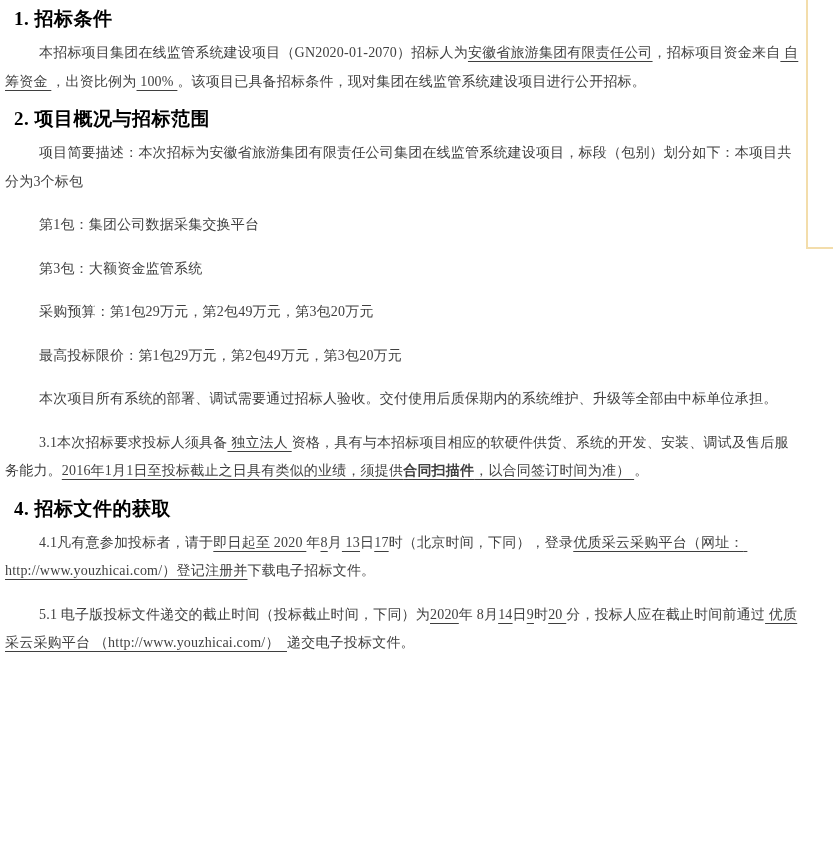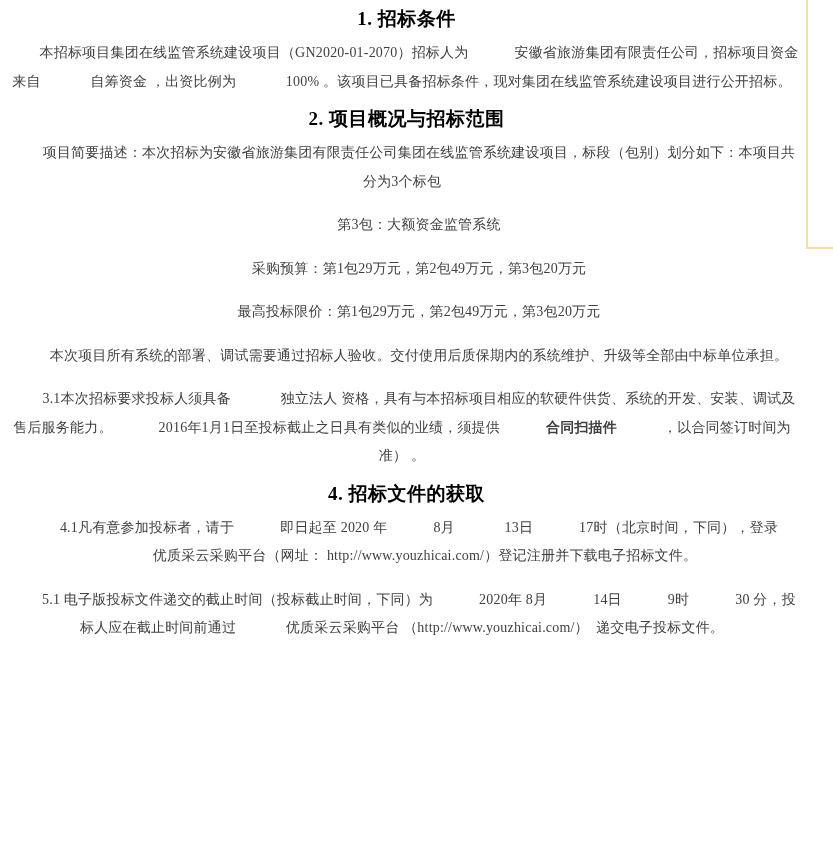--- a/index.html
+++ b/index.html
@@ -11,44 +11,43 @@
     height: 862px;
     overflow: hidden;
     background: #ffffff;
     font-family: "Liberation Serif", "DejaVu Serif", serif;
   }
   .doc {
     position: relative;
     padding-top: 6px;
     width: 100%;
     height: 100%;
-    text-align: center;
   }
   .sec-heading {
     font-size: 19px;
     line-height: 25px;
     font-weight: 700;
     color: #000000;
     margin: -5px 34px 8px 14px;
     letter-spacing: 0.5px;
   }
   .sec-heading:first-child { margin-top: 0; }
   .para {
     font-size: 14px;
     line-height: 28.5px;
     color: #3f3f3f;
     margin: 0 34px 15px 5px;
     text-indent: 34px;
     letter-spacing: 0.2px;
   }
   .para span { white-space: pre-wrap; }
   .para .u {
+    text-decoration: underline;
     text-underline-offset: 4px;
     text-decoration-thickness: 1px;
-    padding-left: 46px;
   }
   .para .b { font-weight: 700; }
   .comment-box {
     position: absolute;
     top: 0;
     left: 806px;
     width: 27px;
     height: 249px;
     border-left: 2px solid #f3ddab;
     border-bottom: 2px solid #f3ddab;
@@ -56,24 +55,25 @@
   }
 </style>
 </head>
 <body>
 
 <div class="doc">
     <div class="sec-heading">1. 招标条件</div>
     <p class="para"><span class="">本招标项目集团在线监管系统建设项目（GN2020-01-2070）招标人为</span><span class="u">安徽省旅游集团有限责任公司</span><span class="">，招标项目资金来自</span><span class="u"> 自筹资金 </span><span class="">，出资比例为</span><span class="u"> 100% </span><span class="">。该项目已具备招标条件，现对集团在线监管系统建设项目进行公开招标。</span></p>
     <div class="sec-heading">2. 项目概况与招标范围</div>
     <p class="para"><span class="">项目简要描述：本次招标为安徽省旅游集团有限责任公司集团在线监管系统建设项目，标段（包别）划分如下：本项目共分为3个标包</span></p>
+    <p class="para"><span class="">第1包：集团公司数据采集交换平台</span></p>
     <p class="para"><span class="">第3包：大额资金监管系统</span></p>
     <p class="para"><span class="">采购预算：第1包29万元，第2包49万元，第3包20万元</span></p>
     <p class="para"><span class="">最高投标限价：第1包29万元，第2包49万元，第3包20万元</span></p>
     <p class="para"><span class="">本次项目所有系统的部署、调试需要通过招标人验收。交付使用后质保期内的系统维护、升级等全部由中标单位承担。</span></p>
     <p class="para"><span class="">3.1本次招标要求投标人须具备</span><span class="u"> 独立法人 </span><span class="">资格，具有与本招标项目相应的软硬件供货、系统的开发、安装、调试及售后服务能力。</span><span class="u">2016年1月1日至投标截止之日具有类似的业绩，须提供</span><span class="u b">合同扫描件</span><span class="u">，以合同签订时间为准） </span><span class="">。</span></p>
     <div class="sec-heading">4. 招标文件的获取</div>
     <p class="para"><span class="">4.1凡有意参加投标者，请于</span><span class="u">即日起至 2020 </span><span class="">年</span><span class="u">8</span><span class="">月</span><span class="u"> 13</span><span class="">日</span><span class="u">17</span><span class="">时（北京时间，下同），登录</span><span class="u">优质采云采购平台（网址： http://www.youzhicai.com/）登记注册并</span><span class="">下载电子招标文件。</span></p>
-    <p class="para"><span class="">5.1 电子版投标文件递交的截止时间（投标截止时间，下同）为</span><span class="u">2020</span><span class="">年 8月</span><span class="u">14</span><span class="">日</span><span class="u">9</span><span class="">时</span><span class="u">30 </span><span class="">分，投标人应在截止时间前通过</span><span class="u"> 优质采云采购平台 （http://www.youzhicai.com/）  </span><span class="">递交电子投标文件。</span></p>
+    <p class="para"><span class="">5.1 电子版投标文件递交的截止时间（投标截止时间，下同）为</span><span class="u">2020</span><span class="">年 8月</span><span class="u">14</span><span class="">日</span><span class="u">9</span><span class="">时</span><span class="u">20 </span><span class="">分，投标人应在截止时间前通过</span><span class="u"> 优质采云采购平台 （http://www.youzhicai.com/）  </span><span class="">递交电子投标文件。</span></p>
     <p class="para"></p>
   </div>
 
 <div class="comment-box" style="border-color: rgb(243, 221, 171);"></div>
 
 </body></html>

